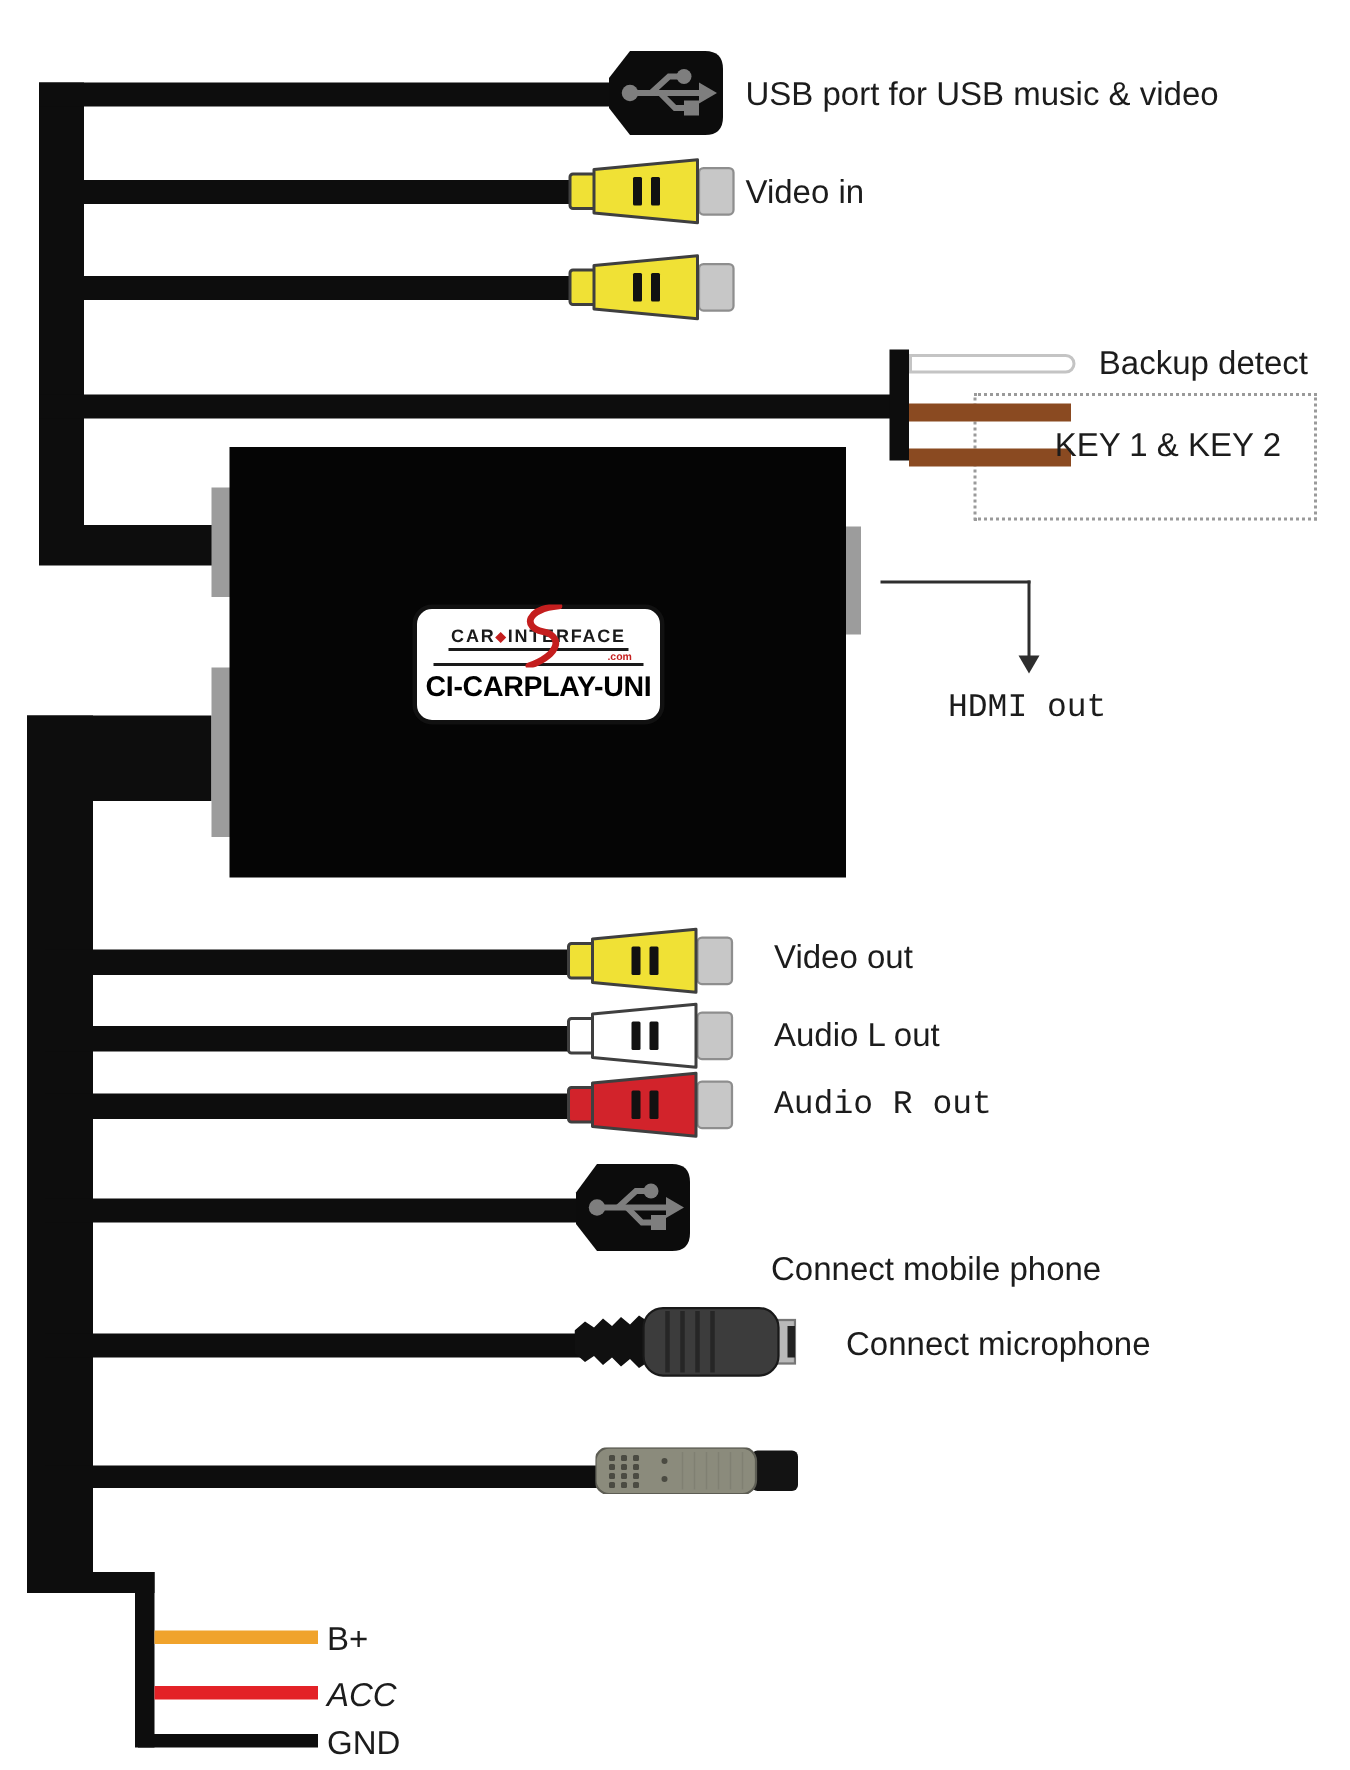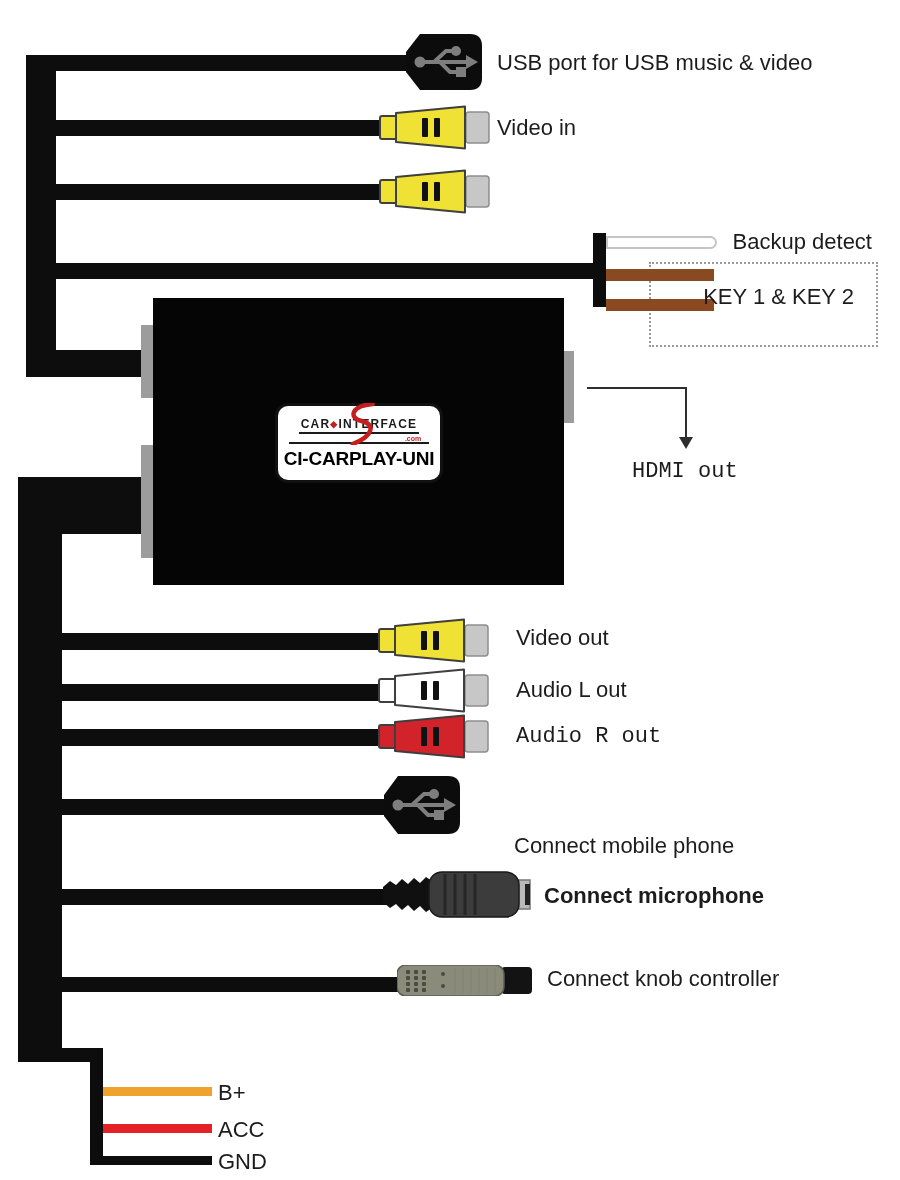--- a/index.html
+++ b/index.html
@@ -197,19 +197,18 @@
 
   <div class="lbl" style="left:497px;top:49px;">USB port for USB music &amp; video</div>
   <div class="lbl" style="left:497px;top:114px;">Video in</div>
   <div class="lbl r" style="left:640px;top:228px;width:232px;text-align:right;">Backup detect</div>
   <div class="lbl r" style="left:624px;top:283px;width:230px;">KEY 1 &amp; KEY 2</div>
   <div class="lbl" style="left:632px;top:458px;font-family:Liberation Mono, monospace;">HDMI out</div>
   <div class="lbl" style="left:516px;top:624px;">Video out</div>
   <div class="lbl" style="left:516px;top:676px;">Audio L out</div>
   <div class="lbl" style="left:516px;top:723px;font-family:Liberation Mono, monospace;">Audio R out</div>
   <div class="lbl" style="left:514px;top:793px;margin-top:39px;">Connect mobile phone</div>
-  <div class="lbl" style="left:544px;top:882px;font-weight:bold;">Connect microphone</div>
-  <div class="lbl" style="left:547px;top:965px;">Connect knob controller</div>
+  <div class="lbl" style="left:564px;top:882px;">Connect microphone</div>
   <div class="lbl" style="left:218px;top:1079px;">B+</div>
-  <div class="lbl" style="left:218px;top:1116px;">ACC</div>
+  <div class="lbl" style="left:218px;top:1116px;font-style:italic;">ACC</div>
   <div class="lbl" style="left:218px;top:1148px;">GND</div>
 
 </div>
 
 </body></html>

